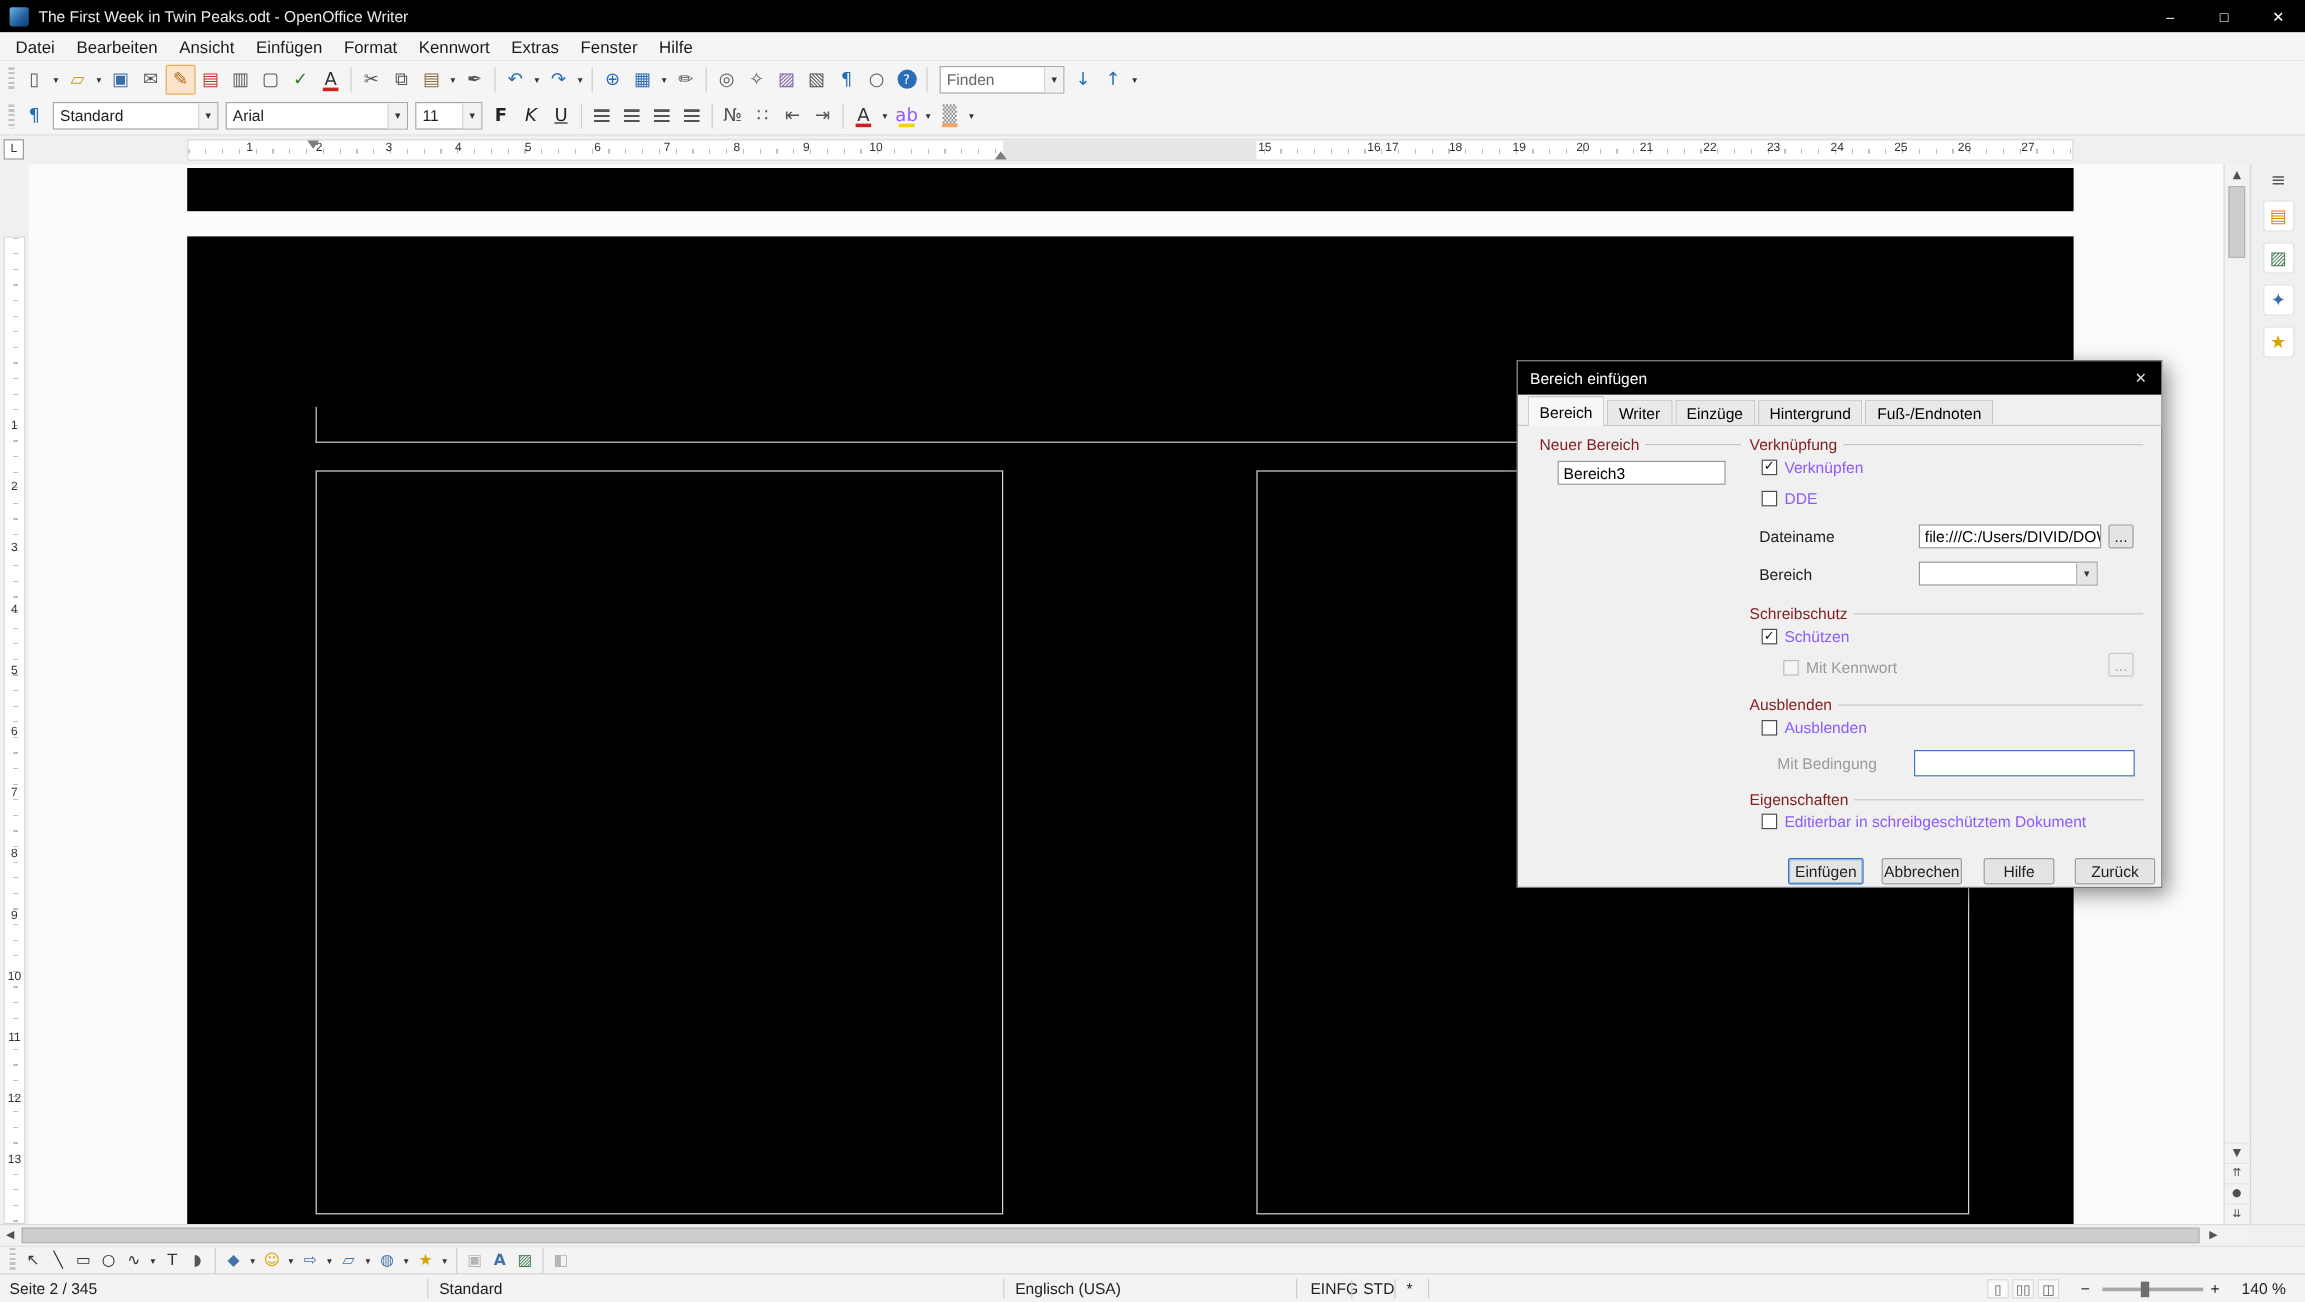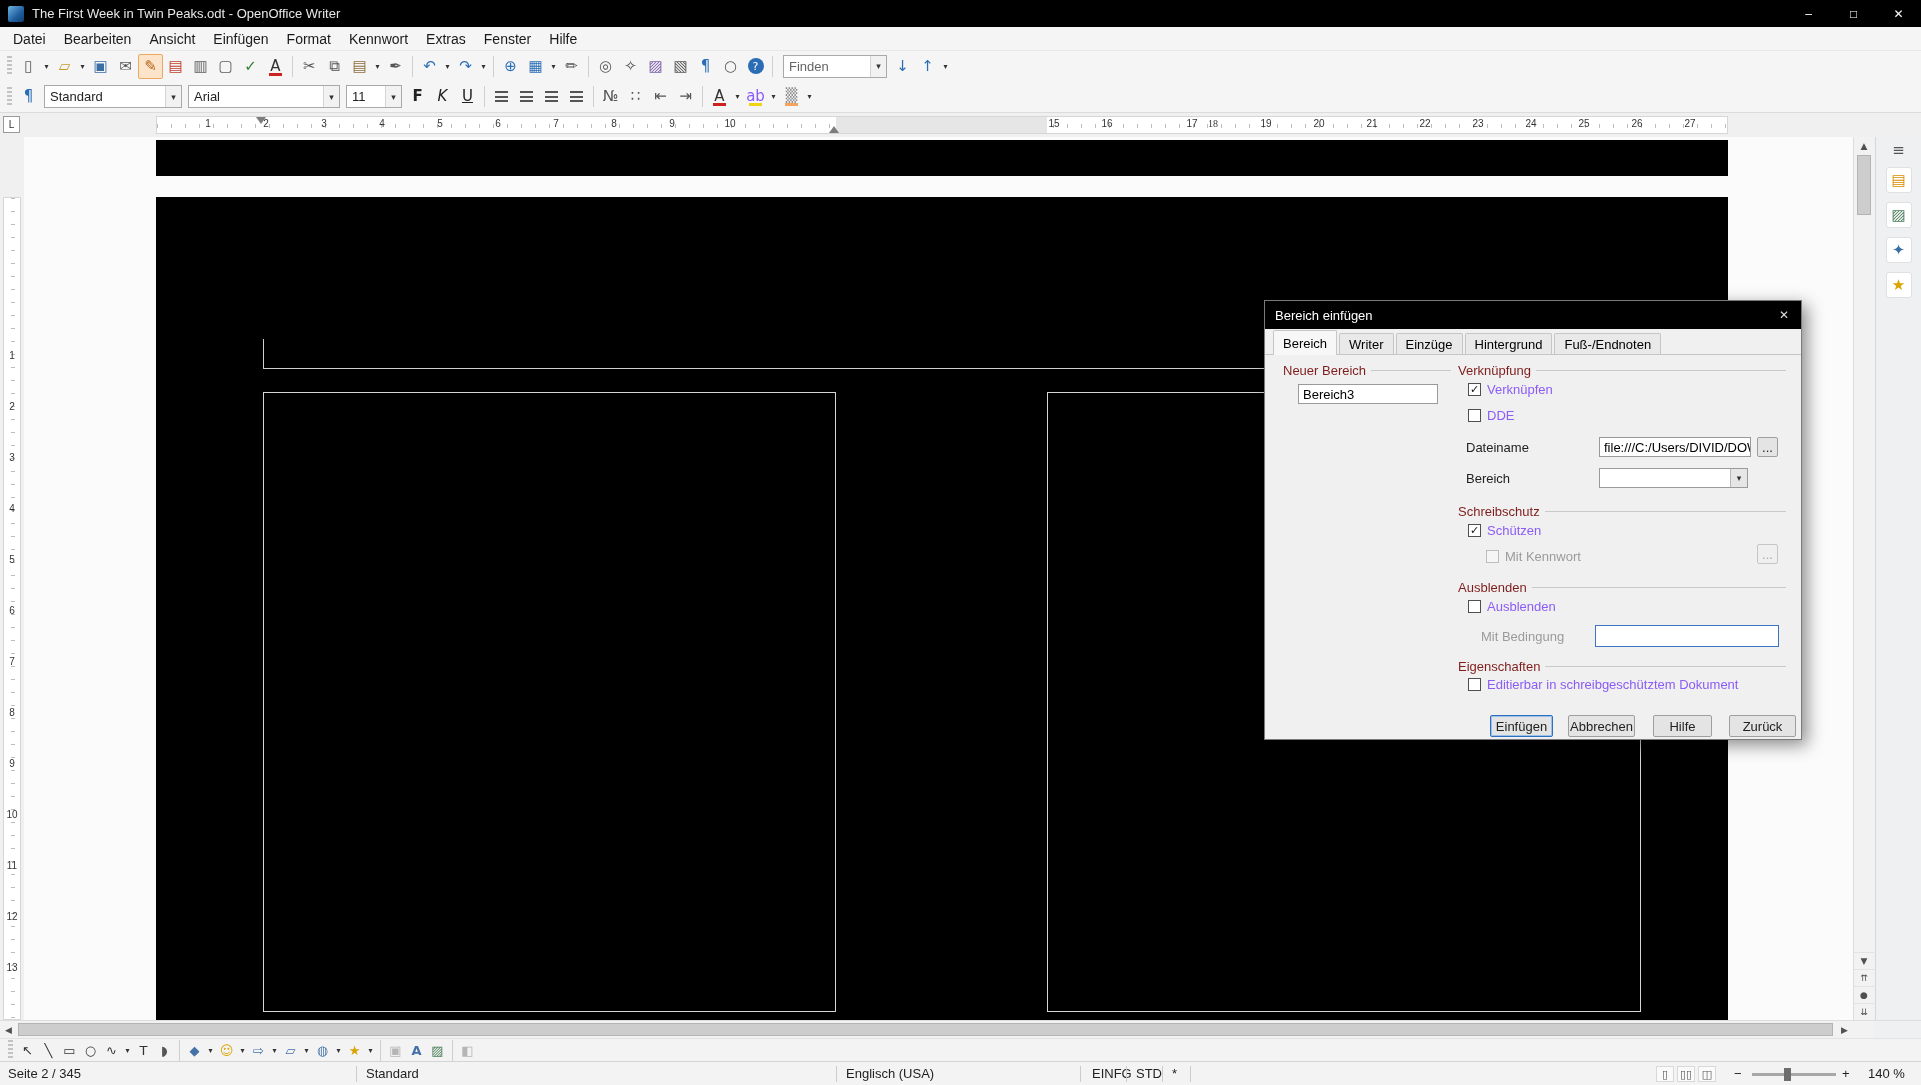--- a/index.html
+++ b/index.html
@@ -342,23 +342,23 @@
           <span class="hnum" style="left: 242px;">2</span>
           <span class="hnum" style="left: 300px;">3</span>
           <span class="hnum" style="left: 358px;">4</span>
           <span class="hnum" style="left: 416px;">5</span>
           <span class="hnum" style="left: 474px;">6</span>
           <span class="hnum" style="left: 532px;">7</span>
           <span class="hnum" style="left: 590px;">8</span>
           <span class="hnum" style="left: 648px;">9</span>
           <span class="hnum" style="left: 706px;">10</span>
           <span class="hnum" style="left: 1030px;">15</span>
-          <span class="hnum" style="left: 1083px;">16</span>
-          <span class="hnum" style="left: 1136px; margin-left: 32px;">17</span>
-          <span class="hnum" style="left: 1189px; font-family: Liberation Serif, serif;">18</span>
+          <span class="hnum" style="left: 1121px;">16</span>
+          <span class="hnum" style="left: 1136px;">17</span>
+          <span class="hnum" style="left: 1189px;">18</span>
           <span class="hnum" style="left: 1242px;">19</span>
           <span class="hnum" style="left: 1295px;">20</span>
           <span class="hnum" style="left: 1348px;">21</span>
           <span class="hnum" style="left: 1401px;">22</span>
           <span class="hnum" style="left: 1454px;">23</span>
           <span class="hnum" style="left: 1507px;">24</span>
           <span class="hnum" style="left: 1560px;">25</span>
           <span class="hnum" style="left: 1613px;">26</span>
           <span class="hnum" style="left: 1666px;">27</span>
         </div>

